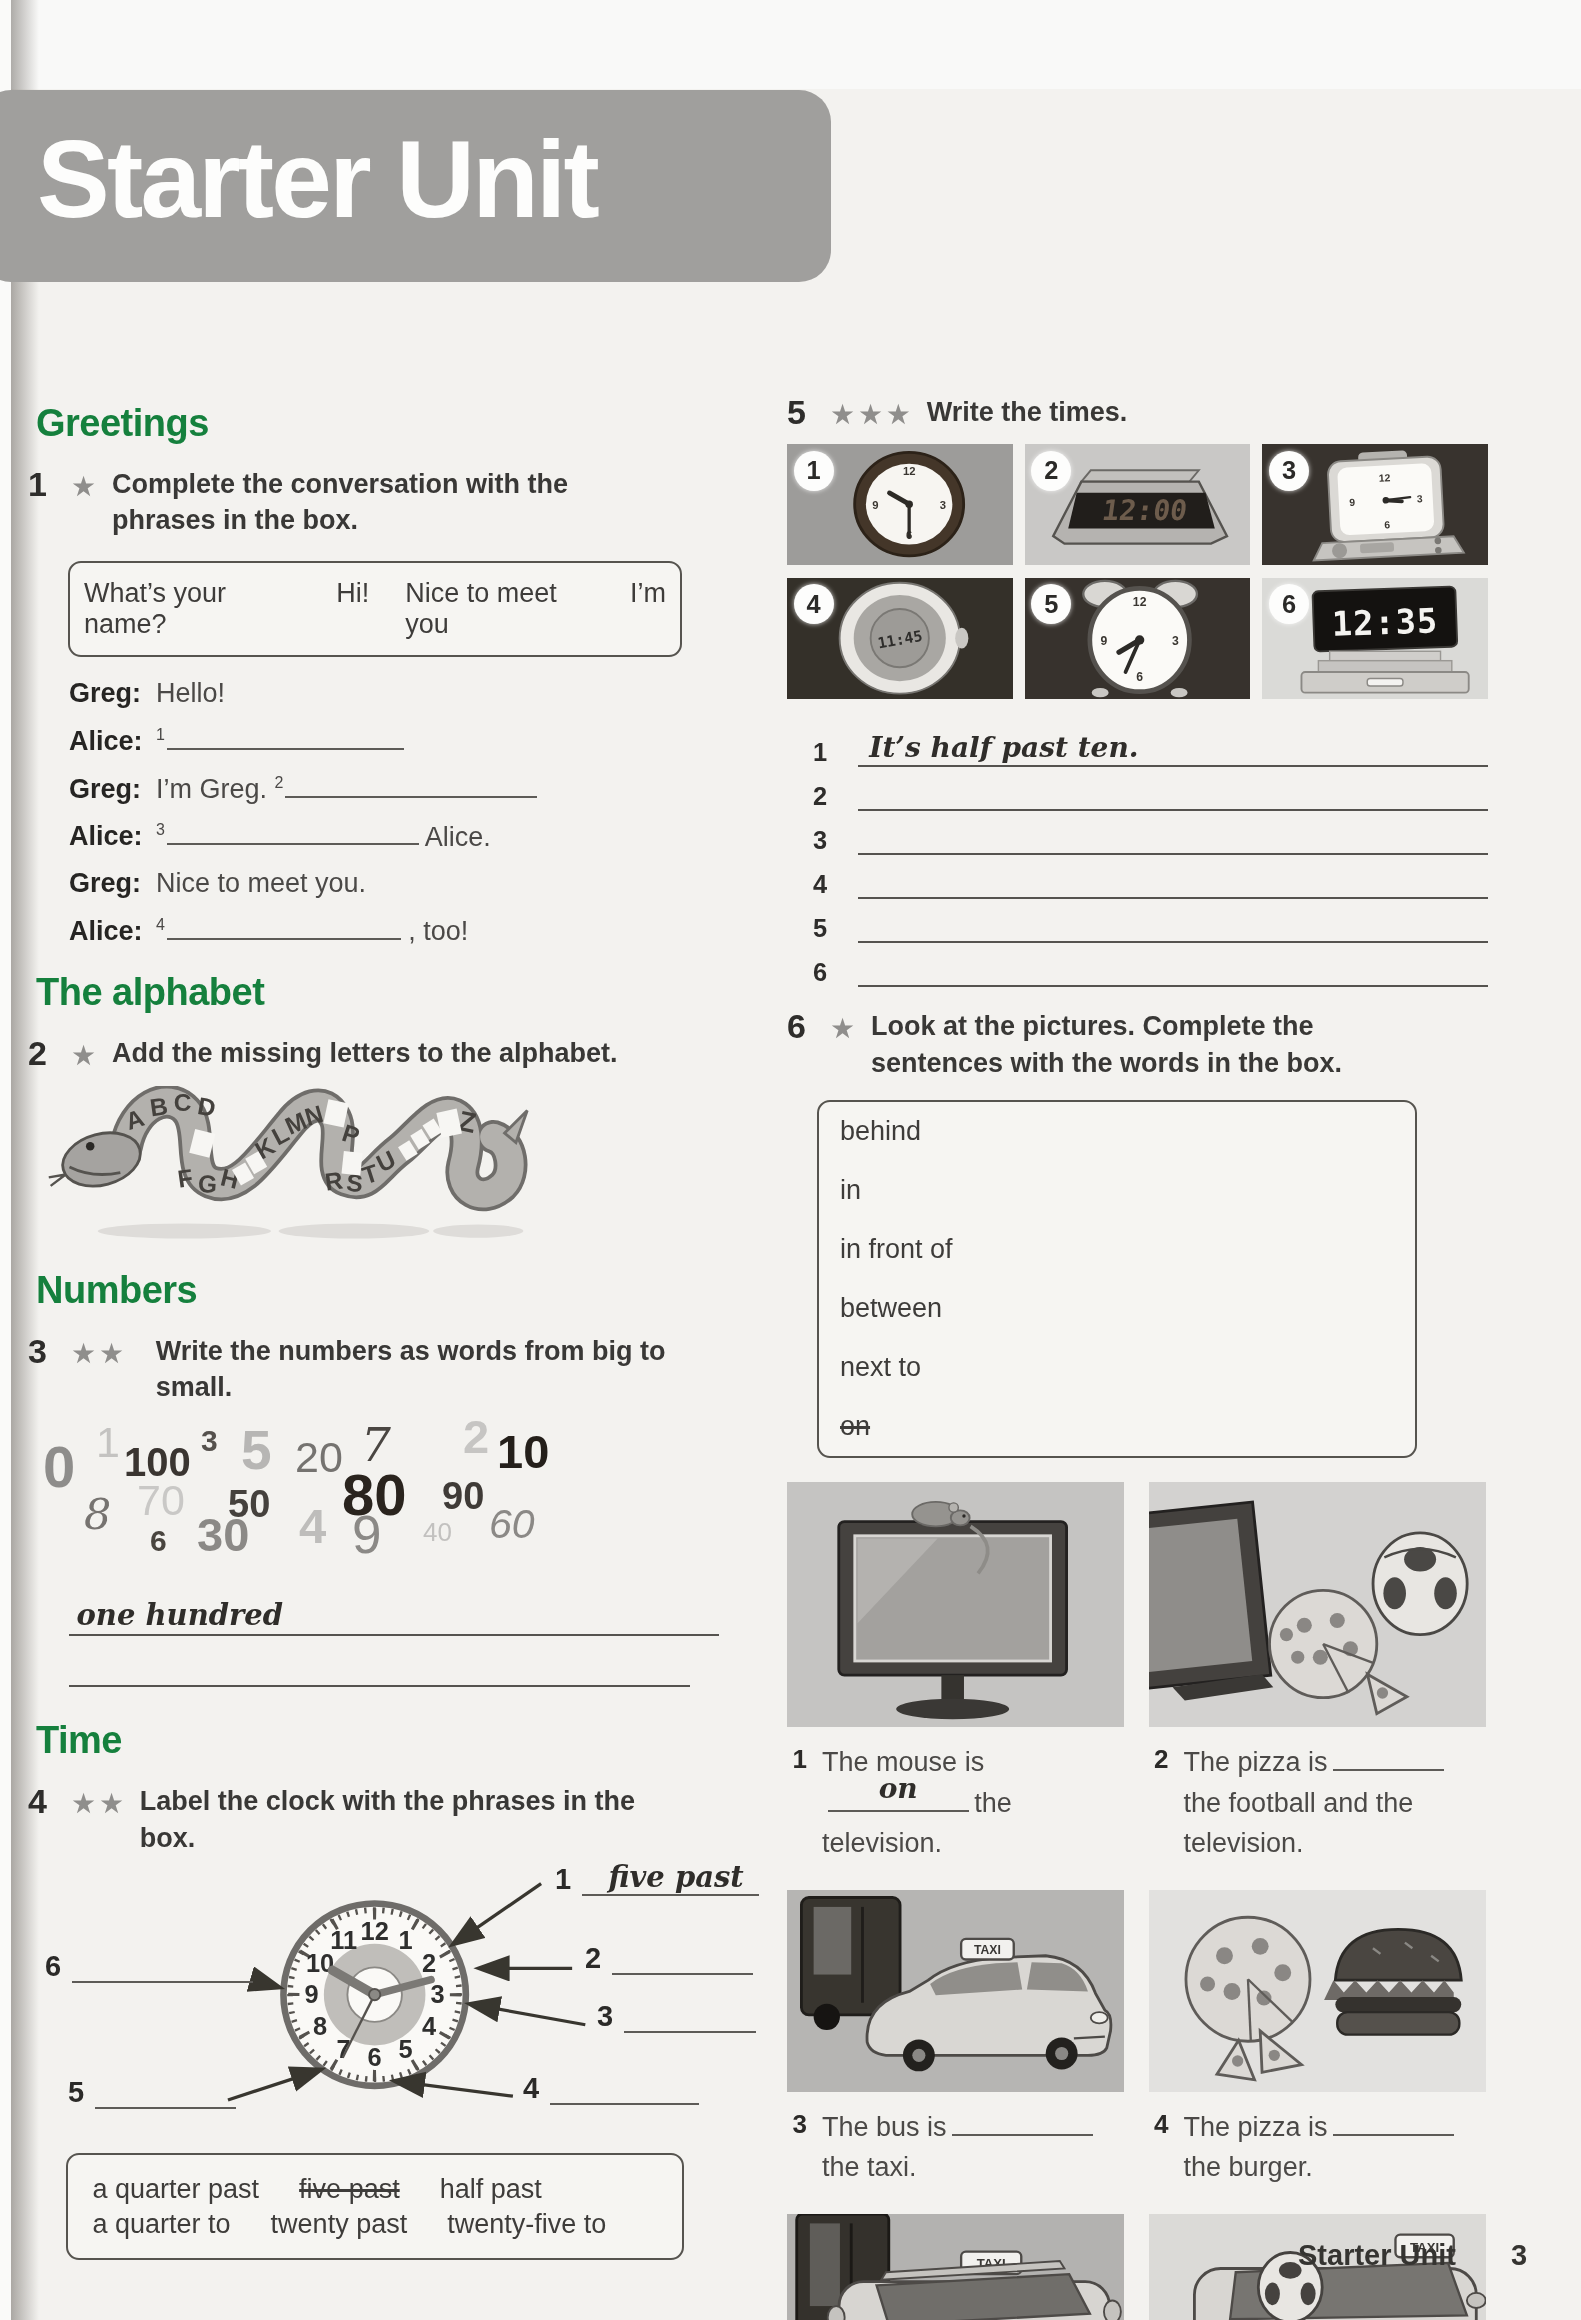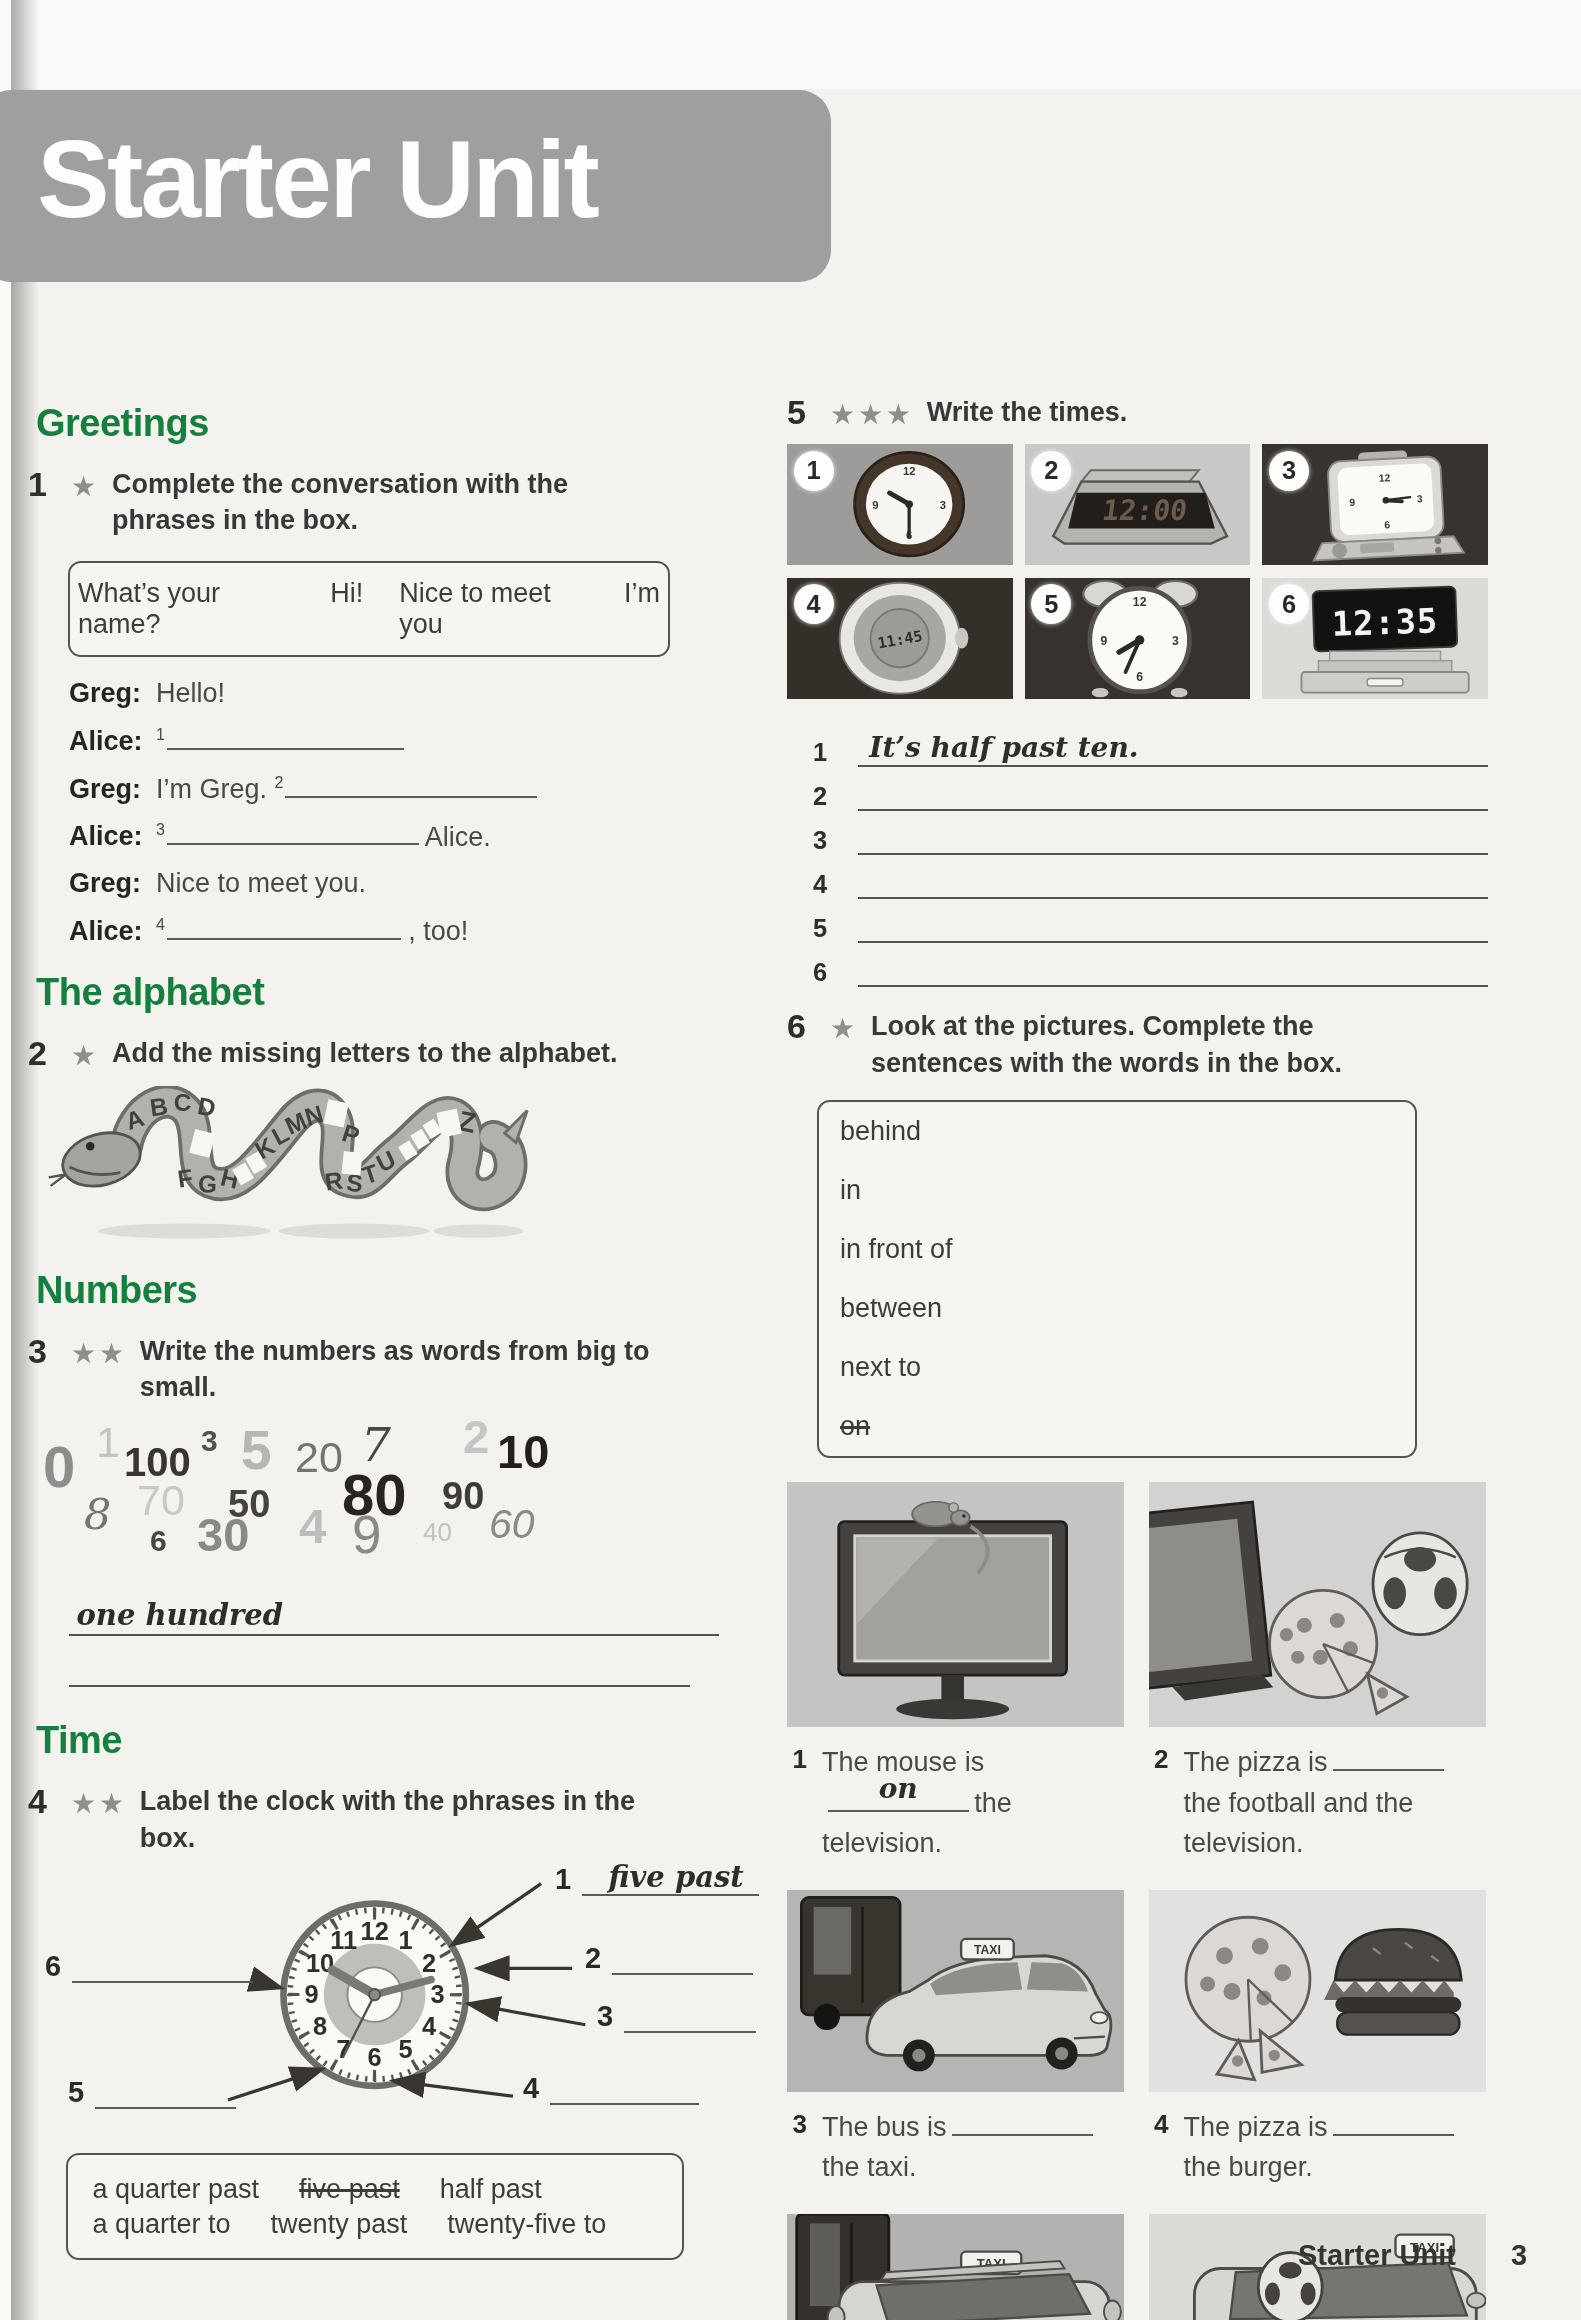--- a/index.html
+++ b/index.html
@@ -11,21 +11,21 @@
   .banner{position:absolute;left:-21px;top:90px;width:852px;height:192px;background:#a09f9d;border-radius:32px;}
   .banner span{position:absolute;left:58px;top:26px;font-size:109px;font-weight:bold;color:#fdfdfc;letter-spacing:-2.8px;}
   .col{position:absolute;top:394px;}
   .col.left{left:28px;width:714px;}
   .col.right{left:787px;width:701px;}
   h2{margin:8px;font-size:38px;font-weight:bold;color:#15803d;letter-spacing:-0.5px;}
   .exh{display:flex;align-items:flex-start;margin-top:21px;}
   .exh .n{font-size:34px;font-weight:800;color:#2e2d2b;width:43px;flex:none;line-height:1.1;}
   .exh .stars{font-size:28px;color:#8f8e8c;margin:3.8px 13px 0 0;letter-spacing:2.8px;flex:none;}
   .exh .txt{font-size:27px;font-weight:bold;color:#393836;line-height:1.35;}
-  .wordbox{border:2.8px solid #56544f;border-radius:13px;background:#f6f5f2;display:flex;gap:36px;font-size:27px;color:#3e3c3a;padding:15px 8px;margin:22.6px 0 21px 40px;width:582px;}
+  .wordbox{border:2.8px solid #56544f;border-radius:13px;background:#f6f5f2;display:flex;gap:36px;font-size:27px;color:#3e3c3a;padding:15px 14px;margin:22.6px 0 21px 40px;width:582px;}
   .wordbox.wb6{width:554px;gap:28px;margin:19px 0 24.5px 30px;padding:14px 21px;flex-direction:column;}
   .drow{display:flex;margin:0 0 16px 41px;font-size:27px;align-items:flex-end;}
   .spk{font-weight:bold;color:#262523;width:87px;flex:none;}
   .dtxt{color:#4b4947;}
   sup{font-size:16px;color:#4b4947;margin-right:1.9px;}
   .blank{display:inline-block;border-bottom:2.8px solid #5d5b57;height:22.6px;vertical-align:baseline;position:relative;}
   .hand{font-family:"DejaVu Serif",serif;font-style:italic;font-weight:700;color:#2f2d2a;}
   .snake{margin:13px 0 0 15px;display:block;}
   .scatter{position:relative;height:149px;margin:15px 0 0 15px;}
   .sc{position:absolute;line-height:1;}
@@ -166,21 +166,21 @@
         <rect x="406" y="37" width="14" height="17" transform="rotate(-32 413 45)"></rect>
         <rect x="420" y="26" width="22" height="27" transform="rotate(-12 431 39)"></rect>
       </g>
     </svg>
 
     <h2 style="margin-top:21px;">Numbers</h2>
 
     <div class="exh">
       <span class="n">3</span>
       <span class="stars">★★</span>
-      <span class="txt" style="width:584px;">Write the numbers as words from big to small.</span>
+      <span class="txt" style="width:584px;margin-left:16px;">Write the numbers as words from big to small.</span>
     </div>
 
     <div class="scatter">
       <span class="sc" style="left:0px;top:17px;font-size:58px;color:#8e8d8b;font-weight:800;">0</span>
       <span class="sc" style="left:53px;top:0px;font-size:43px;color:#c4c3c1;">1</span>
       <span class="sc" style="left:81px;top:21px;font-size:40px;color:#3a3531;font-weight:800;">100</span>
       <span class="sc" style="left:158px;top:5.6px;font-size:30px;color:#55514d;font-weight:800;">3</span>
       <span class="sc" style="left:198px;top:1.9px;font-size:55px;color:#b7b6b4;font-weight:700;">5</span>
       <span class="sc" style="left:252px;top:15px;font-size:43px;color:#757370;">20</span>
       <span class="sc" style="left:318px;top:0px;font-size:47px;color:#4a4642;font-style:italic;font-family:'DejaVu Serif',serif;">7</span>

